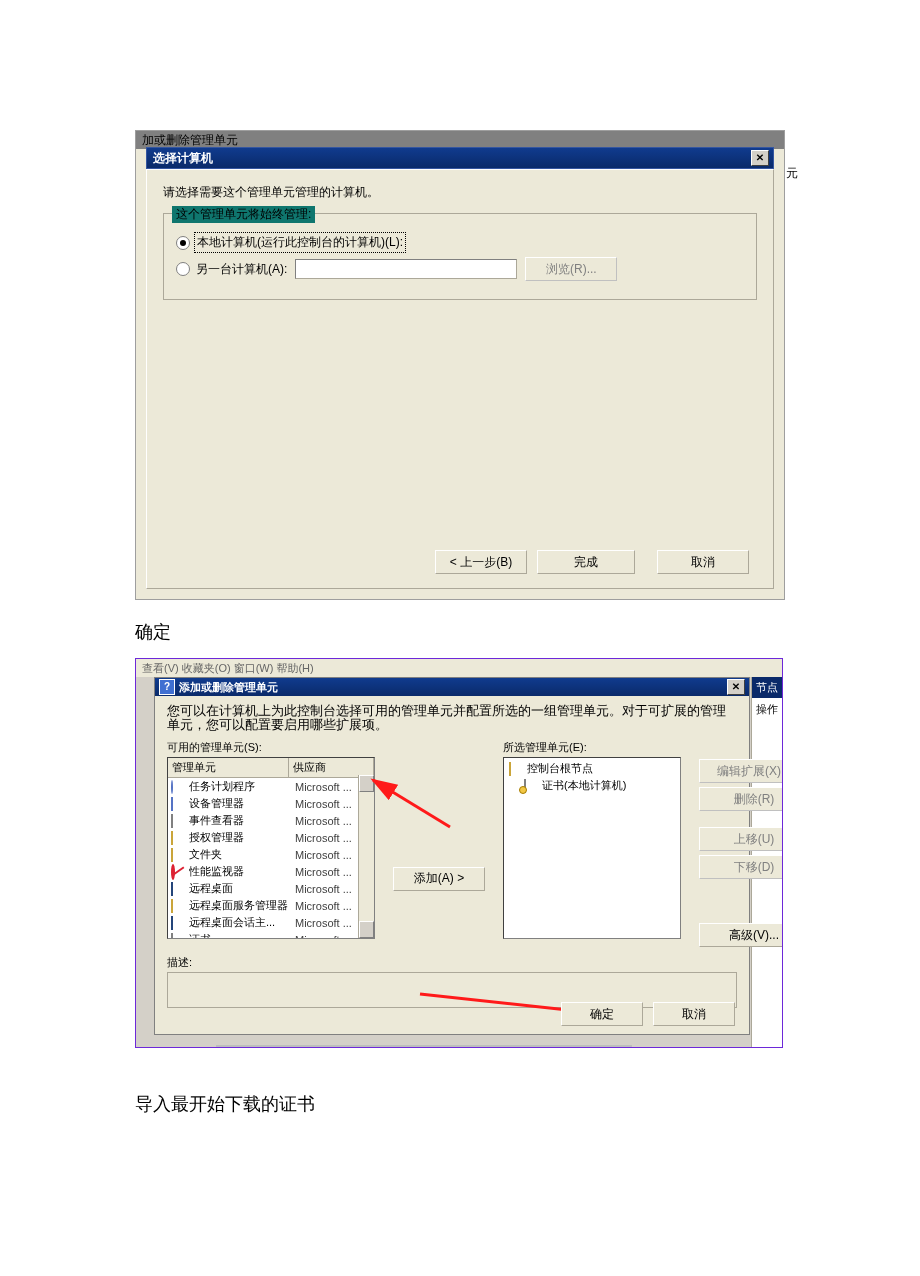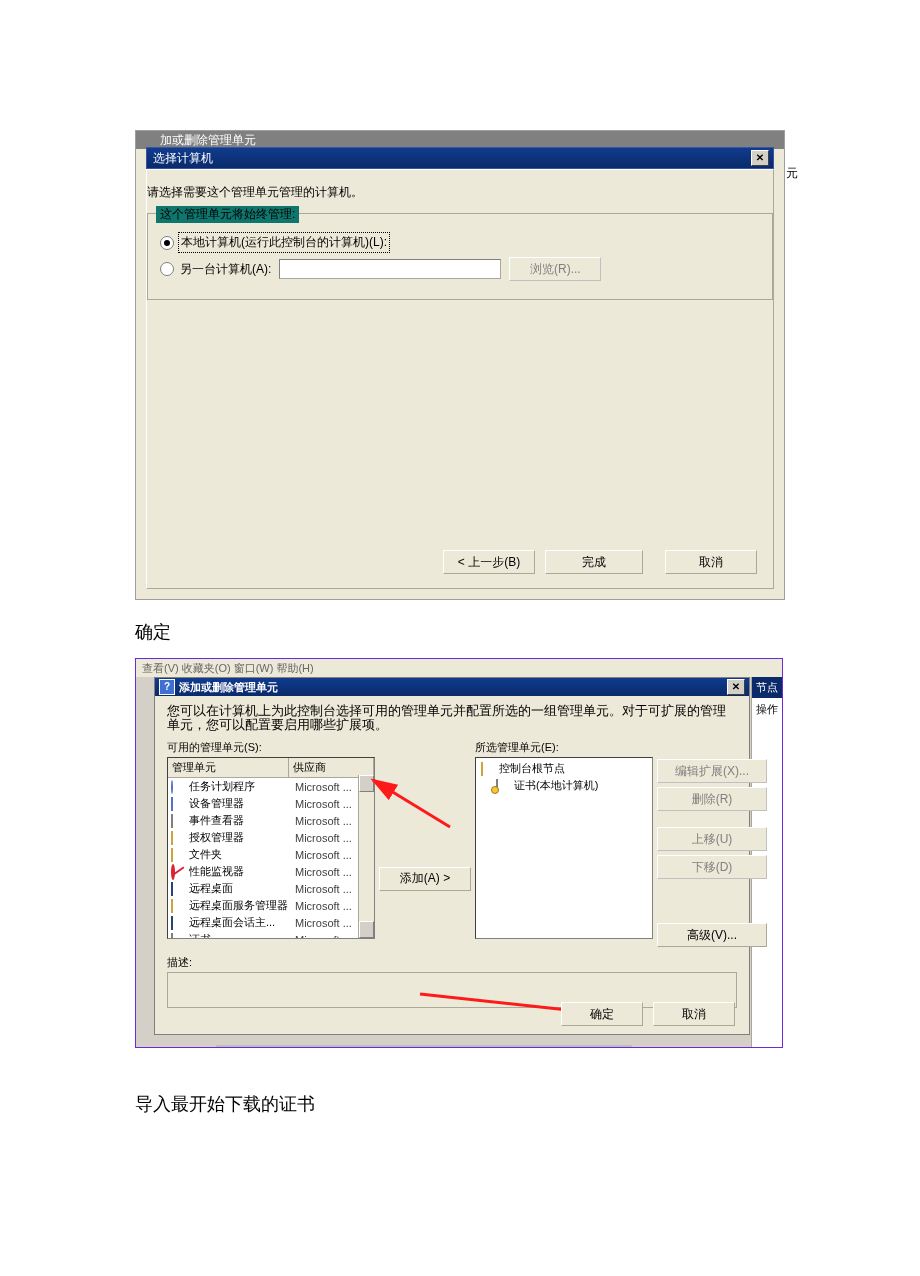--- a/index.html
+++ b/index.html
@@ -1,49 +1,49 @@
 <!DOCTYPE html>
 <html><head>
 <meta charset="utf-8">
 <style>
   body{margin:0;background:#fff;font-family:"Microsoft YaHei","SimSun",Arial,sans-serif;font-size:12px;color:#000}
   .page{width:920px;margin:0 auto;padding-top:130px;padding-bottom:100px}
   .shot{margin-left:135px;background:#ece9d8;border:1px solid #9e9e9e;position:relative}
   .shot1{width:648px;height:468px}
-  .behind-bar{background:#808080;color:#ffffff;font-size:12px;padding:2px 24px;height:14px;line-height:14px}
+  .behind-bar{background:#808080;color:#000000;font-size:12px;padding:2px 6px;height:14px;line-height:14px}
   .titlebar{position:absolute;left:10px;top:16px;right:10px;height:20px;background:#0a2a6a;background:linear-gradient(#103b8e,#0a2a6a);color:#fff;display:flex;align-items:center;padding:0 4px;border:1px solid #3556a0}
-  .titlebar .t{flex:1;font-weight:normal;font-size:12px;padding-left:2px}
+  .titlebar .t{flex:1;font-weight:bold;font-size:12px;padding-left:2px}
   .xbtn{width:16px;height:14px;background:#d4d0c8;border:1px solid #fff;border-right-color:#404040;border-bottom-color:#404040;display:flex;align-items:center;justify-content:center;font:bold 10px/1 Arial;color:#000}
-  .dlgbody{position:absolute;left:10px;top:38px;right:10px;bottom:10px;background:#ece9d8;border:1px solid #aca899;border-top-color:#fff;border-left-color:#fff;padding:14px 0}
+  .dlgbody{position:absolute;left:10px;top:38px;right:10px;bottom:10px;background:#ece9d8;border:1px solid #aca899;border-top-color:#fff;border-left-color:#fff;padding:14px 16px}
   .prompt{font-size:12px;margin-bottom:12px}
   .grp{border:1px solid #aca899;position:relative;padding:14px 12px 12px 12px}
   .grp-title{position:absolute;top:-8px;left:8px;background:#0f766e;padding:0 4px;font-size:12px}
   .row{display:flex;align-items:center;margin:6px 0}
   .radio{width:12px;height:12px;border:1px solid #808080;border-radius:50%;background:#fff;margin-right:6px;display:inline-flex;align-items:center;justify-content:center}
   .radio .dot{width:6px;height:6px;background:#000;border-radius:50%}
   .txtbox{flex:0 0 220px;height:18px;border:1px solid #aca899;border-top-color:#808080;border-left-color:#808080;background:#fff;margin:0 8px}
   .btn{min-width:74px;height:22px;border:1px solid #aca899;border-top-color:#fff;border-left-color:#fff;background:#ece9d8;font-size:12px;display:inline-flex;align-items:center;justify-content:center;padding:0 8px}
   .btn.disabled{color:#808080;border-color:#c0c0c0;border-top-color:#fff;border-left-color:#fff}
   .chk{width:12px;height:12px;border:1px solid #808080;background:#fff;margin-right:6px}
   .focusrect{outline:1px dotted #000;outline-offset:1px;padding:0 1px}
-  .wizbtns{position:absolute;right:16px;bottom:14px;display:flex;gap:10px}
+  .wizbtns{position:absolute;right:24px;bottom:14px;display:flex;gap:10px}
   .side-yuan{position:absolute;right:-14px;top:34px;font-size:12px}
   .caption{margin:20px 0 14px 135px;font-size:18px}
 
   
   .shot2{width:646px;height:388px;margin-left:135px;background:#d4d0c8;border:1px solid #6d28d9;position:relative;font-size:11px;overflow:hidden}
   .menustrip{height:14px;padding:2px 6px;color:#666;font-size:11px;background:#ece9d8}
   .dlg2{position:absolute;left:18px;top:18px;width:594px;height:356px;background:#ece9d8;border:1px solid #808080}
   .tb2{height:18px;background:#0a2a6a;background:linear-gradient(#103b8e,#0a2a6a);color:#fff;display:flex;align-items:center;padding:0 4px}
   .tb2 .qicon{width:14px;height:14px;background:#3f6fd1;border:1px solid #fff;margin-right:4px;font:bold 10px/14px Arial;color:#fff;text-align:center}
   .tb2 .t{flex:1;font-weight:bold;font-size:11px}
   .d2body{padding:8px 12px;position:relative;height:calc(100% - 18px);box-sizing:border-box}
   .intro{font-size:13px;line-height:14px;margin-bottom:8px}
   .lbl{font-size:11px;margin-bottom:2px}
-  .cols{display:flex;gap:4px}
+  .cols{display:flex;gap:18px}
   .listbox{border:1px solid #808080;border-top-color:#404040;border-left-color:#404040;background:#fff;height:180px;overflow:hidden;position:relative}
   .listbox.avail{width:206px}
   .listbox.sel{width:176px}
   .lh{display:flex;background:#ece9d8;border-bottom:1px solid #aca899;font-size:11px}
   .lh span{padding:2px 4px;border-right:1px solid #aca899}
   .lh .c1{flex:1}
   .lh .c2{width:76px}
   .li{display:flex;align-items:center;padding:1px 3px;gap:4px;font-size:11px}
   .li .nm{flex:1;overflow:hidden;text-overflow:ellipsis;white-space:nowrap}
   .li .vd{width:76px;overflow:hidden;text-overflow:ellipsis;white-space:nowrap;color:#404040}

